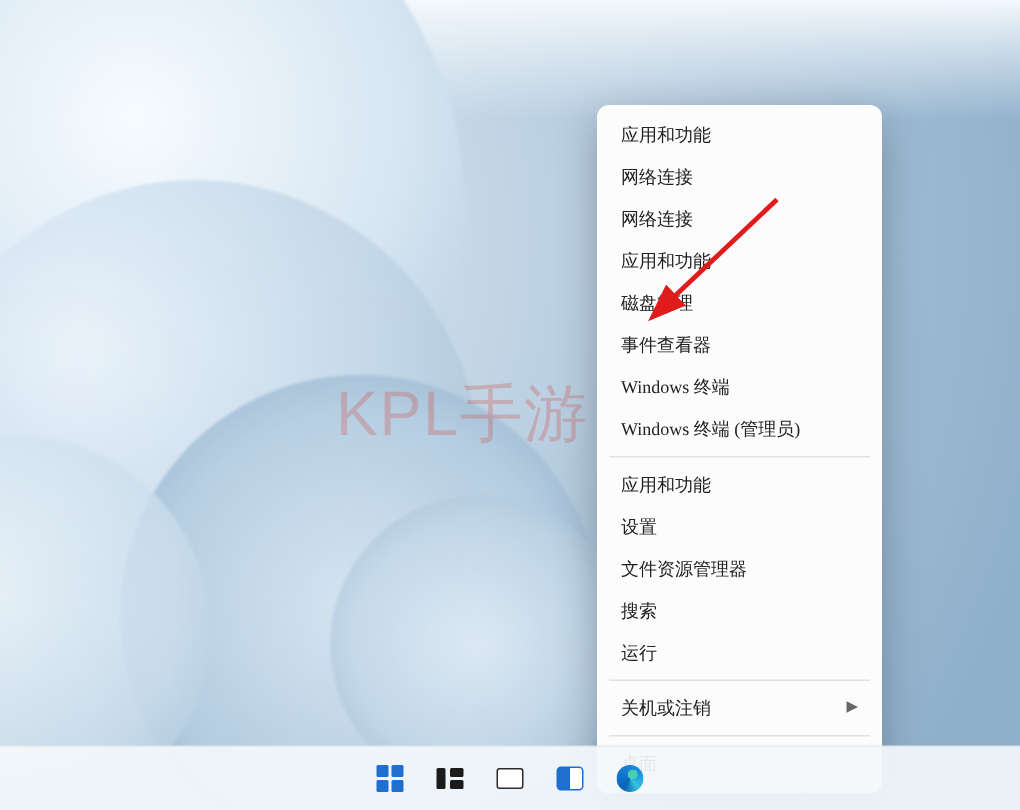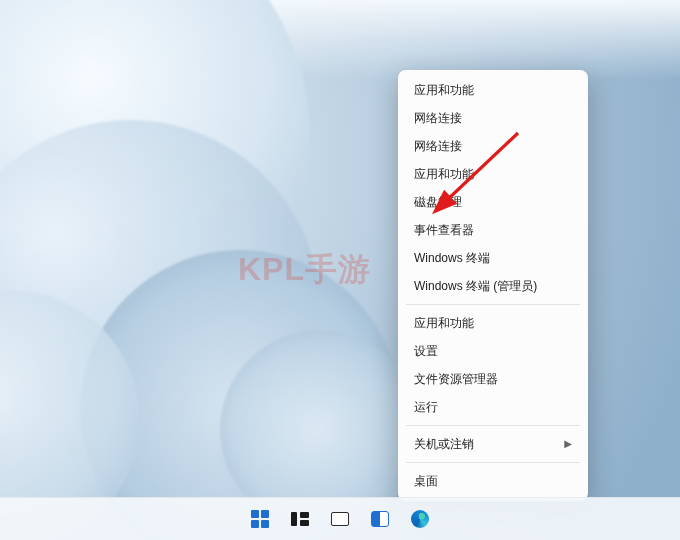--- a/index.html
+++ b/index.html
@@ -38,24 +38,24 @@
         opacity: .8; }
   .w5 { width: 200px; height: 200px; left: 220px; top: 330px;
         background: radial-gradient(circle at 50% 50%, #e7f1f9 0%, #c0d6e7 60%, #8eabc5 100%);
         opacity: .7; }
   
   .band { position:absolute; left:0; right:0; top:0; height:80px;
           background: linear-gradient(#f3f8fc, rgba(243,248,252,0)); }
   
   .watermark {
     position: absolute;
-    left: 238px;
+    left: 224px;
     top: 248px;
-    font-size: 32px;
-    font-weight: 700;
+    font-size: 42px;
+    font-weight: 400;
     color: #d24b43;
     opacity: 0.28;
     letter-spacing: 1px;
     user-select: none;
     pointer-events: none;
     white-space: nowrap;
   }
   
   .context-menu {
     position: absolute;
@@ -69,20 +69,21 @@
     font-size: 12px;
     color: #222;
   }
   .menu-item {
     padding: 6px 16px;
     line-height: 16px;
     cursor: default;
     display: flex;
     justify-content: space-between;
     align-items: flex-end;
+    font-family: Liberation Serif, serif;
   }
   .menu-sep {
     height: 1px;
     background: #e2e2e2;
     margin: 4px 8px;
   }
   .submenu-arrow {
     font-size: 10px;
     color: #666;
   }
@@ -186,20 +187,23 @@
       <div class="menu-item">
         <span>应用和功能</span>
       </div>
       <div class="menu-item">
         <span>设置</span>
       </div>
       <div class="menu-item">
         <span>文件资源管理器</span>
       </div>
       <div class="menu-item">
+        <span>搜索</span>
+      </div>
+      <div class="menu-item">
         <span>运行</span>
       </div>
       <div class="menu-sep"></div>
       <div class="menu-item">
         <span>关机或注销</span>
         <span class="submenu-arrow">▶</span>
       </div>
       <div class="menu-sep"></div>
       <div class="menu-item">
         <span>桌面</span>

